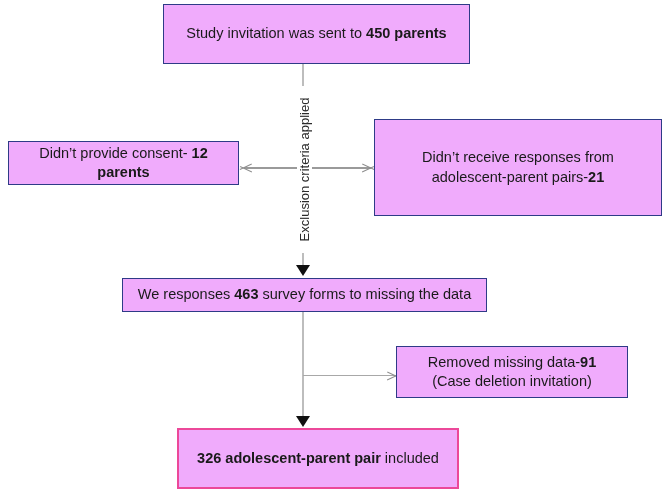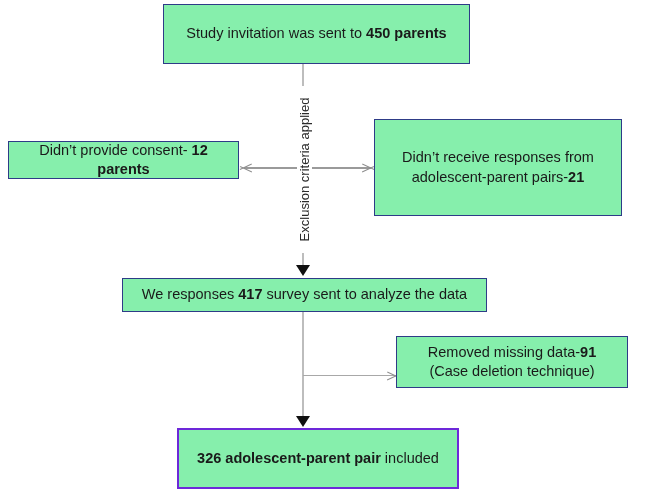--- a/index.html
+++ b/index.html
@@ -13,36 +13,36 @@
   #flowchart {
     position: relative;
     width: 669px;
     height: 496px;
     background: #ffffff;
     overflow: hidden;
   }
   .box {
     position: absolute;
     box-sizing: border-box;
-    background: #86efac;
+    background: #f0abfc;
     display: flex;
     align-items: center;
     justify-content: center;
     text-align: center;
     color: #1a1a1a;
     font-size: 14.5px;
     line-height: 1.32;
     padding: 2px 8px;
     z-index: 3;
   }
   .box.navy {
     border: 1.6px solid #2e3b87;
   }
   .box.red {
-    border: 2px solid #6d28d9;
+    border: 2px solid #ec4899;
   }
   .box b {
     font-weight: bold;
   }
   
   .vline {
     position: absolute;
     width: 2px;
     background: #bdbdbd;
     z-index: 1;
@@ -108,64 +108,64 @@
     <div>
       <span>Study invitation was sent to </span><b>450 parents</b>
     </div>
   </div>
 
   <div class="vline" style="left:302px; top:64px; height:203px;"></div>
   <div class="arrow-down" style="left:296px; top:265px;"></div>
 
   <div class="vlabel" style="left:221px; top:162px; width:163px; text-align:center;">Exclusion criteria applied</div>
 
-  <div class="box navy" style="left:8px; top:141px; width:231px; height:38px;">
+  <div class="box navy" style="left:8px; top:141px; width:231px; height:44px;">
     <div>
       <span>Didn’t provide consent- </span><b>12 parents</b>
     </div>
   </div>
 
   <div class="hline" style="left:244px; top:167px; width:60px;"></div>
   <div class="arrow-open left" style="left:240px; top:160px;">
       <i></i>
       <i></i>
     </div>
 
   <div class="hline" style="left:303px; top:167px; width:68px;"></div>
   <div class="arrow-open right" style="left:360px; top:160px;">
       <i></i>
       <i></i>
     </div>
 
-  <div class="box navy" style="left:374px; top:119px; width:248px; height:97px; flex-direction:column;">
+  <div class="box navy" style="left:374px; top:119px; width:288px; height:97px; flex-direction:column;">
     <div>
       <span>Didn’t receive responses from adolescent-parent pairs-</span><b>21</b>
     </div>
   </div>
 
   <div class="box navy" style="left:122px; top:278px; width:365px; height:34px;">
     <div>
-      <span>We responses </span><b>417</b><span> survey sent to analyze the data</span>
+      <span>We responses </span><b>463</b><span> survey forms to missing the data</span>
     </div>
   </div>
 
   <div class="vline" style="left:302px; top:312px; height:108px;"></div>
   <div class="arrow-down" style="left:296px; top:416px;"></div>
 
   <div class="hline thin" style="left:303px; top:375px; width:93px;"></div>
   <div class="arrow-open right" style="left:385px; top:368px;">
       <i></i>
       <i></i>
     </div>
 
-  <div class="box navy" style="left:396px; top:336px; width:232px; height:52px; flex-direction:column;">
+  <div class="box navy" style="left:396px; top:346px; width:232px; height:52px; flex-direction:column;">
     <div>
       <span>Removed missing data-</span><b>91</b>
     </div>
-    <div>(Case deletion technique)</div>
+    <div>(Case deletion invitation)</div>
   </div>
 
   <div class="box red" style="left:177px; top:428px; width:282px; height:61px; flex-direction:column;">
     <div>
       <b>326 adolescent-parent pair</b><span> included</span>
     </div>
   </div>
 
 </div>
 

